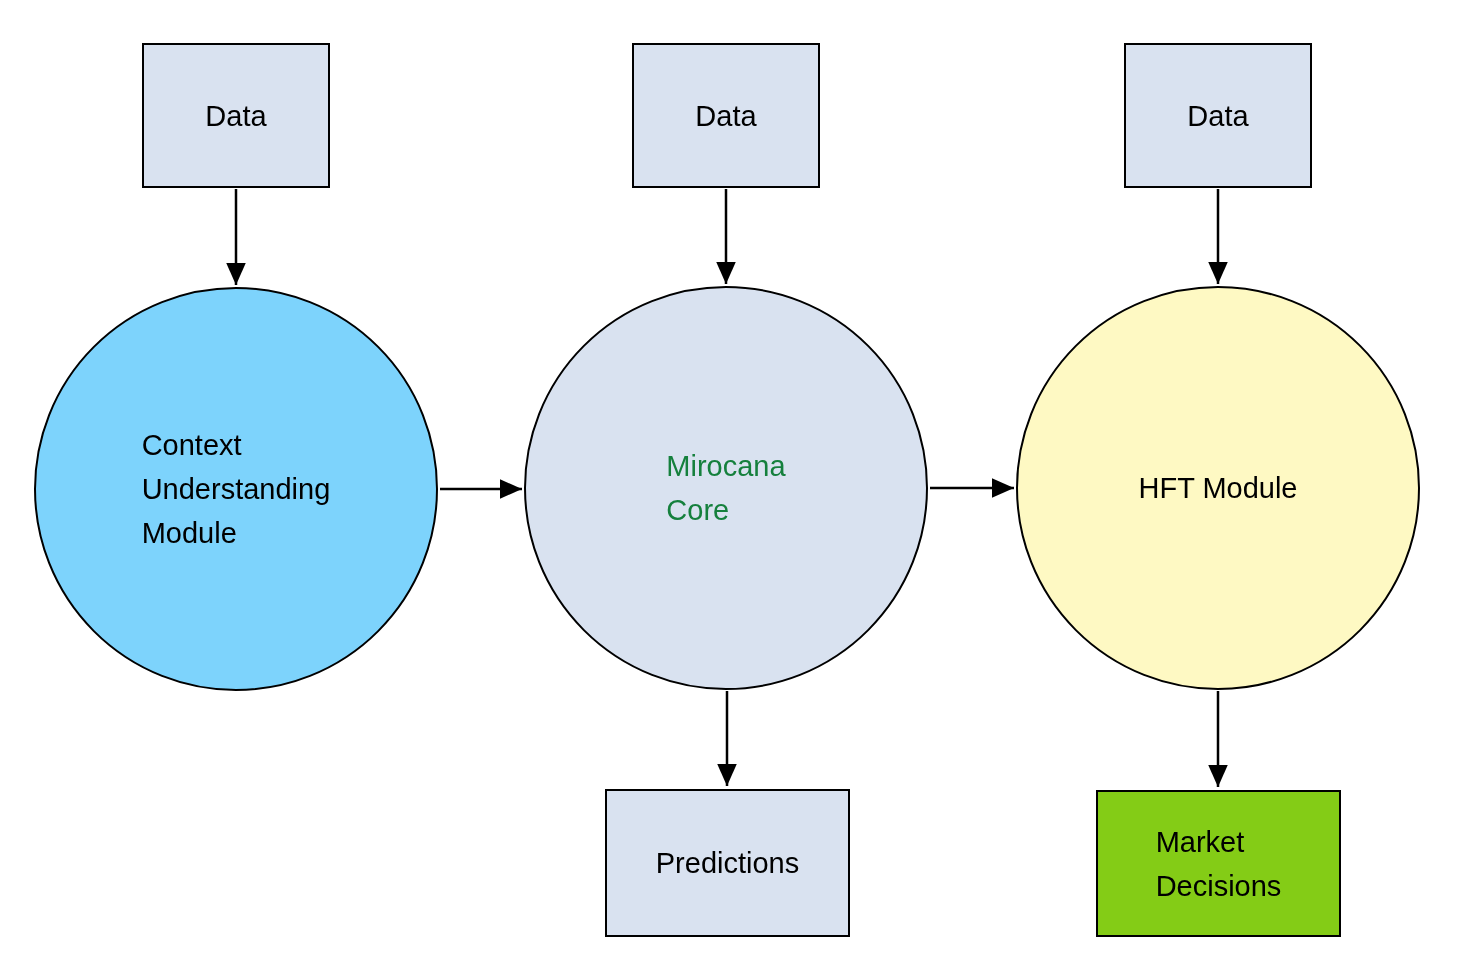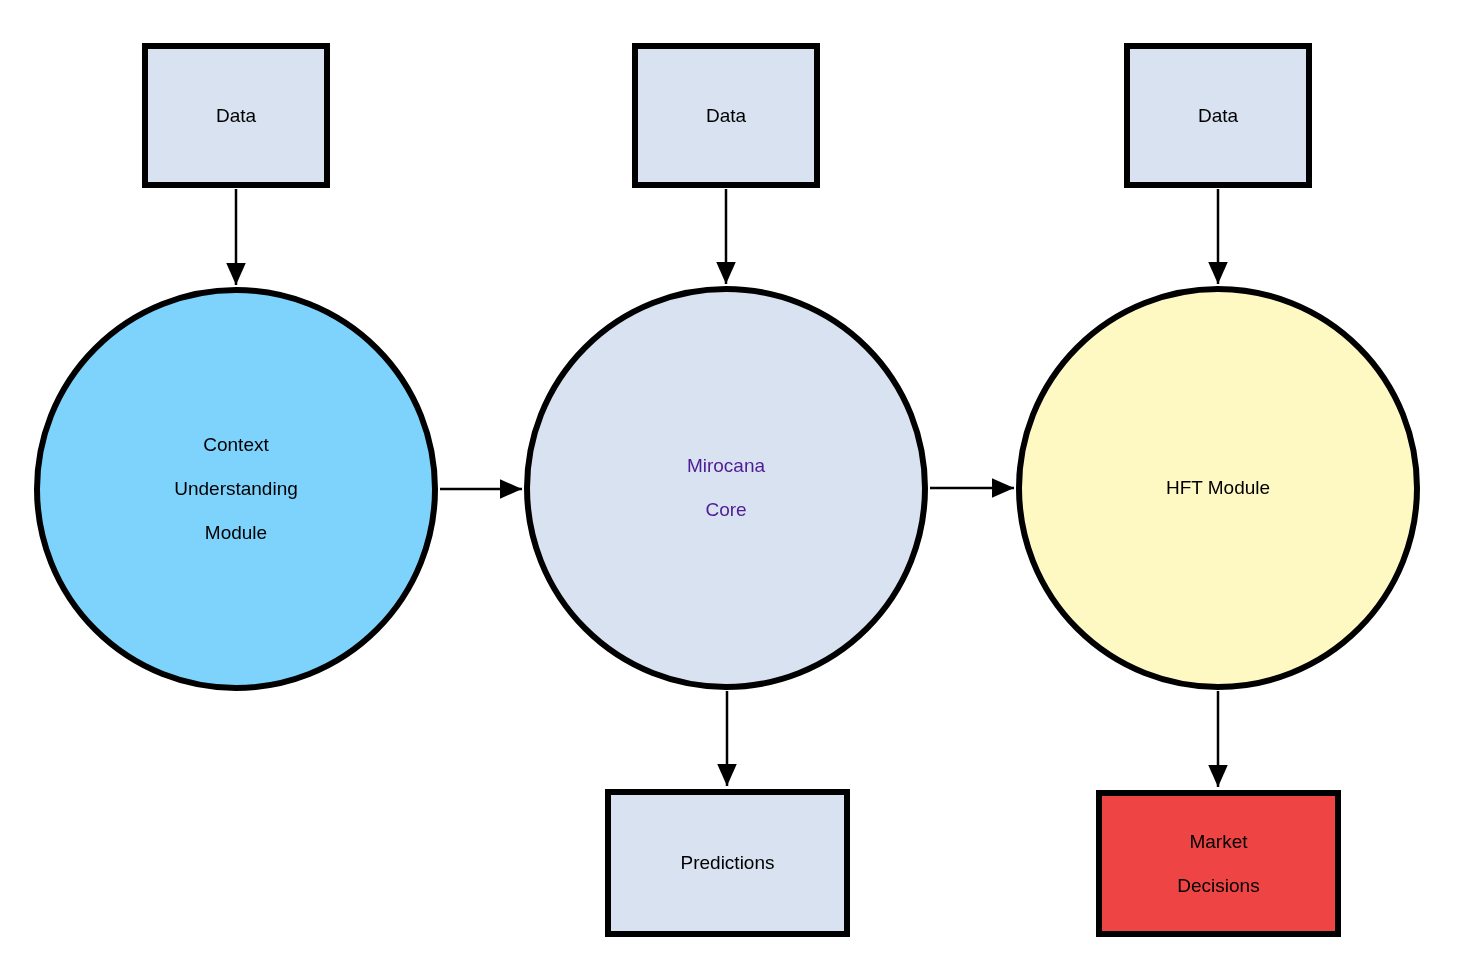--- a/index.html
+++ b/index.html
@@ -21,25 +21,25 @@
     left: 0;
     top: 0;
     width: 1468px;
     height: 978px;
   }
   .node {
     position: absolute;
     display: flex;
     align-items: center;
     justify-content: center;
-    text-align: center;
+    text-align: left;
     box-sizing: border-box;
     background: #d9e2f0;
-    border: 6px solid #f97316;
-    font-size: 19px;
+    border: 2px solid #f97316;
+    font-size: 29px;
     line-height: 44px;
   }
   .node.circle {
     border-radius: 50%;
   }
   .node-label {
     white-space: pre-line;
   }
   
   #n-data1 { left: 142px; top: 43px;  width: 188px; height: 145px; }
@@ -82,31 +82,31 @@
   <div class="node rect" id="n-data3" style="background: rgb(217, 226, 240); border-color: rgb(0, 0, 0); color: rgb(0, 0, 0);">
     <span class="node-label">Data</span>
   </div>
 
   <div class="node circle" id="n-context" style="background: #7dd3fc; border-color: rgb(0, 0, 0); color: rgb(0, 0, 0);">
     <span class="node-label">Context
 Understanding
 Module</span>
   </div>
 
-  <div class="node circle" id="n-core" style="background: rgb(217, 226, 240); border-color: rgb(0, 0, 0); color: #4c1d95;">
+  <div class="node circle" id="n-core" style="background: rgb(217, 226, 240); border-color: rgb(0, 0, 0); color: #15803d;">
     <span class="node-label">Mirocana
 Core</span>
   </div>
 
   <div class="node circle" id="n-hft" style="background: #fef9c3; border-color: rgb(0, 0, 0); color: rgb(0, 0, 0);">
     <span class="node-label">HFT Module</span>
   </div>
 
   <div class="node rect" id="n-predictions" style="background: rgb(217, 226, 240); border-color: rgb(0, 0, 0); color: rgb(0, 0, 0);">
     <span class="node-label">Predictions</span>
   </div>
 
-  <div class="node rect" id="n-market" style="background: #ef4444; border-color: rgb(0, 0, 0); color: rgb(0, 0, 0);">
+  <div class="node rect" id="n-market" style="background: #84cc16; border-color: rgb(0, 0, 0); color: rgb(0, 0, 0);">
     <span class="node-label">Market
 Decisions</span>
   </div>
 
 </div>
 
 </body></html>

